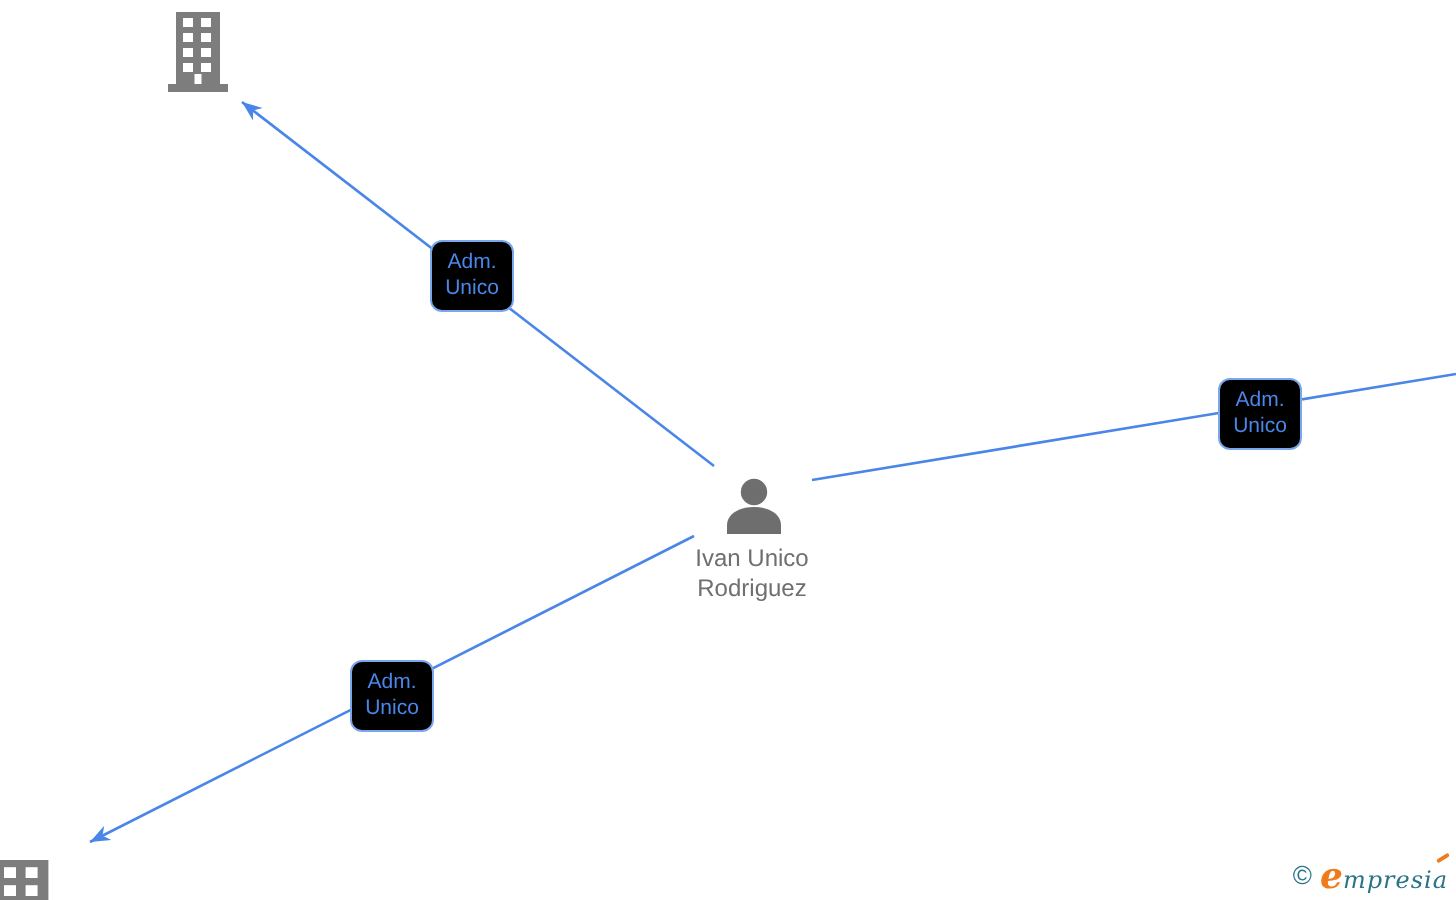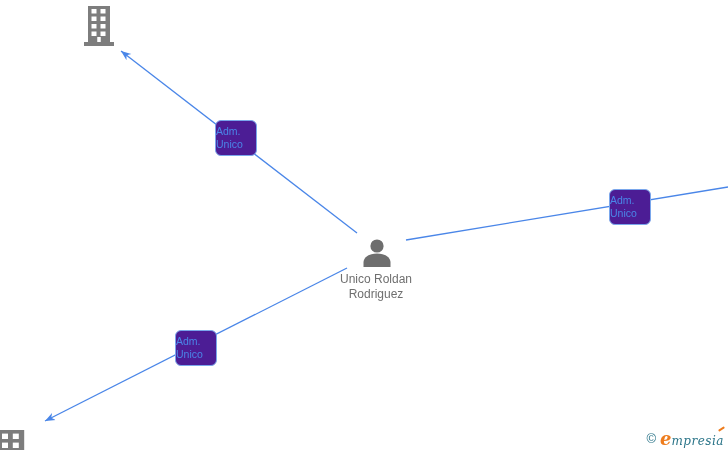--- a/index.html
+++ b/index.html
@@ -3,22 +3,22 @@
 <meta charset="utf-8">
 <style>
   html,body{margin:0;padding:0;background:#ffffff;}
   .canvas{
     position:relative;width:728px;height:450px;overflow:hidden;
     background:#ffffff;font-family:"Liberation Sans",sans-serif;
   }
   svg.edges-layer{position:absolute;left:0;top:0;width:728px;height:450px;}
   .edge-label{
     position:absolute;width:42px;padding:4px 0;box-sizing:border-box;
-    background:#4c1d95;border:1px solid #7aa7ec;border-radius:6px;
-    color:#4a86e8;font-size:10.5px;line-height:13px;text-align:left;
+    background:#000000;border:1px solid #7aa7ec;border-radius:6px;
+    color:#4a86e8;font-size:10.5px;line-height:13px;text-align:center;
     cursor:pointer;
   }
   .edge-label span{display:block;}
   .node-icon{position:absolute;cursor:pointer;}
   .center-name{
     position:absolute;left:331px;top:272px;width:90px;
     text-align:center;font-size:12px;line-height:15px;color:#6f6f6f;
   }
   .logo{
     position:absolute;right:4px;top:428px;height:20px;
@@ -81,21 +81,21 @@
       <rect x="13.25" y="31" width="3.5" height="5" fill="#ffffff"></rect>
     </svg>
   </div>
 
   <div class="node-icon" style="left:362px;top:239px;width:30px;height:28px;">
     <svg width="30" height="28" viewBox="0 0 30 28">
       <circle cx="15" cy="7" r="6.6" fill="#6e6e6e"></circle>
       <path d="M15,14.5 c-8.5,0 -13.5,4.2 -13.5,9 v4.5 h27 v-4.5 c0,-4.8 -5,-9 -13.5,-9 z" fill="#6e6e6e"></path>
     </svg>
   </div>
-  <div class="center-name">Unico Roldan Rodriguez</div>
+  <div class="center-name">Ivan Unico Rodriguez</div>
 
   <div class="edge-label" style="left:215px;top:120px;">
     <span>Adm.</span>
     <span>Unico</span>
   </div>
   <div class="edge-label" style="left:609px;top:189px;">
     <span>Adm.</span>
     <span>Unico</span>
   </div>
   <div class="edge-label" style="left:175px;top:330px;">

